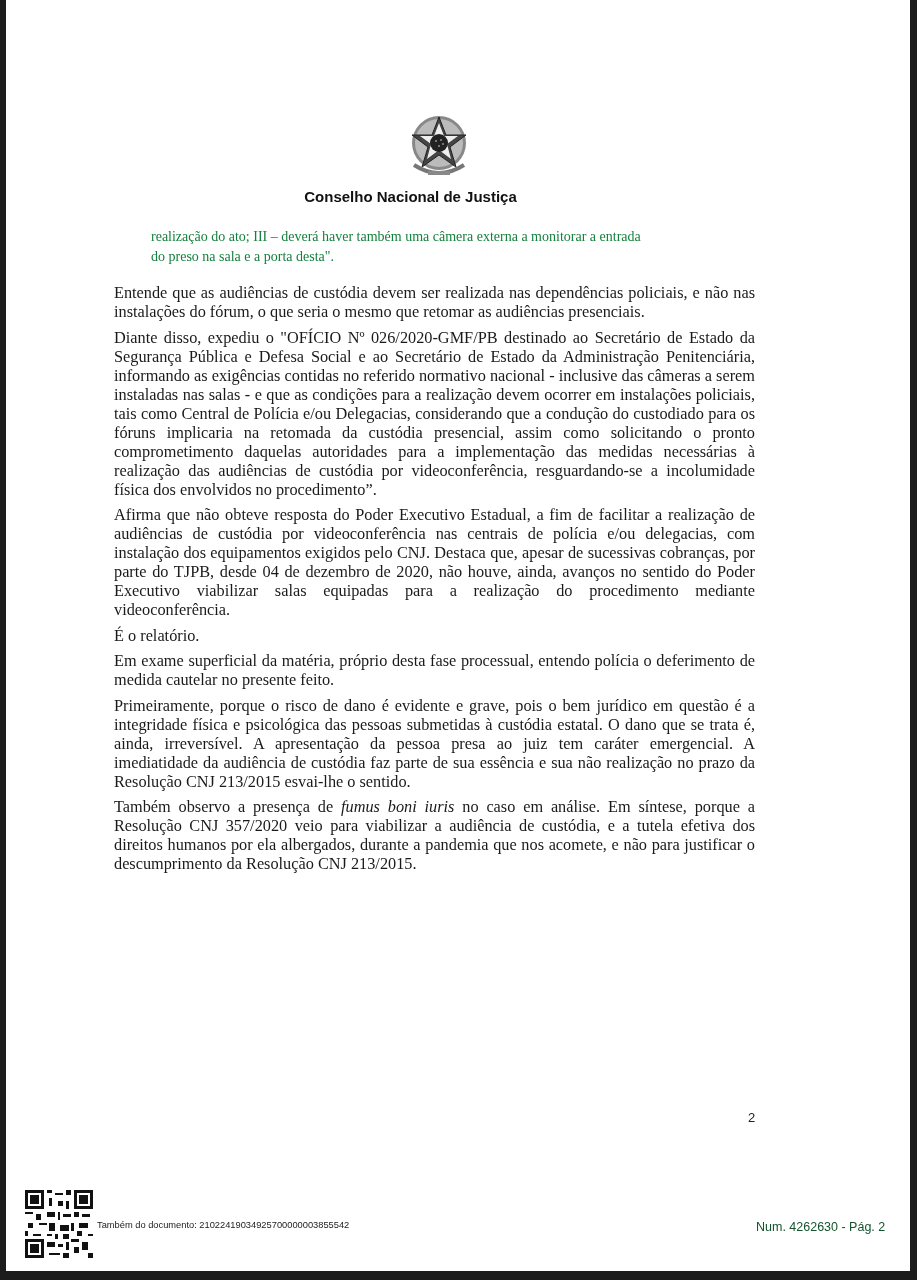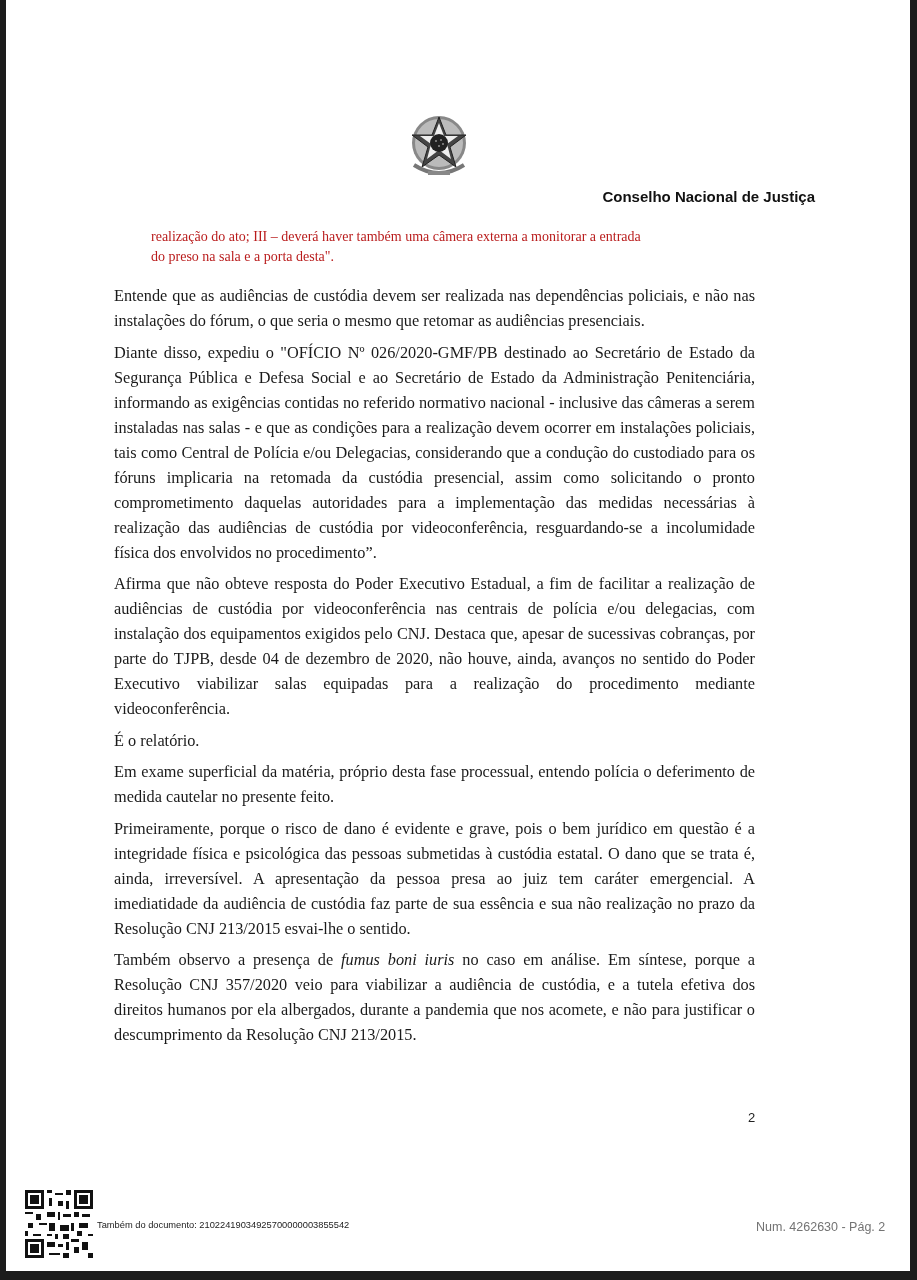--- a/index.html
+++ b/index.html
@@ -1,29 +1,29 @@
 <!DOCTYPE html>
 <html><head>
 <meta charset="utf-8">
 <style>
   html, body { margin:0; padding:0; }
   body { width:917px; height:1280px; background:#1c1c1c; position:relative; overflow:hidden; }
   .page { position:absolute; left:6px; top:0; width:904px; height:1271px; background:#fff; }
   .emblem { position:absolute; left:400px; top:113px; width:66px; height:72px; }
-  .org-title { position:absolute; left:0; width:809px; top:188px; text-align:right;
+  .org-title { position:absolute; left:0; width:809px; top:188px; text-align:center;
     font-family:"Liberation Sans", sans-serif; font-weight:bold; font-size:15px; color:#111; }
   .quote { position:absolute; left:145px; top:227px; width:585px;
-    font-family:"Liberation Serif", serif; font-size:14px; line-height:20px; color:#b91c1c; }
+    font-family:"Liberation Serif", serif; font-size:14px; line-height:20px; color:#15803d; }
   .body { position:absolute; left:108px; top:283px; width:641px;
-    font-family:"Liberation Serif", serif; font-size:16.3px; line-height:25px; color:#1a1a1a; }
+    font-family:"Liberation Serif", serif; font-size:16.3px; line-height:19px; color:#1a1a1a; }
   .body p { margin:0 0 6.5px 0; text-align:justify; }
   .page-num { position:absolute; left:742px; top:1110px; font-family:"Liberation Sans", sans-serif; font-size:13px; color:#222; }
   .qr { position:absolute; left:19px; top:1190px; width:68px; height:68px; }
   .sig { position:absolute; left:91px; top:1219px; font-family:"Liberation Sans", sans-serif; font-size:9.3px; line-height:13.5px; color:#222; }
-  .docnum { position:absolute; left:750px; top:1220px; font-family:"Liberation Sans", sans-serif; font-size:12.5px; color:#737373; }
+  .docnum { position:absolute; left:750px; top:1220px; font-family:"Liberation Sans", sans-serif; font-size:12.5px; color:#14532d; }
 </style>
 </head>
 <body>
 
 <div class="page">
 
   <svg class="emblem" viewBox="0 0 66 72">
     <g fill="#555">
       <circle cx="33" cy="30" r="27" fill="#888"></circle>
       <circle cx="33" cy="30" r="24" fill="#bbb"></circle>

